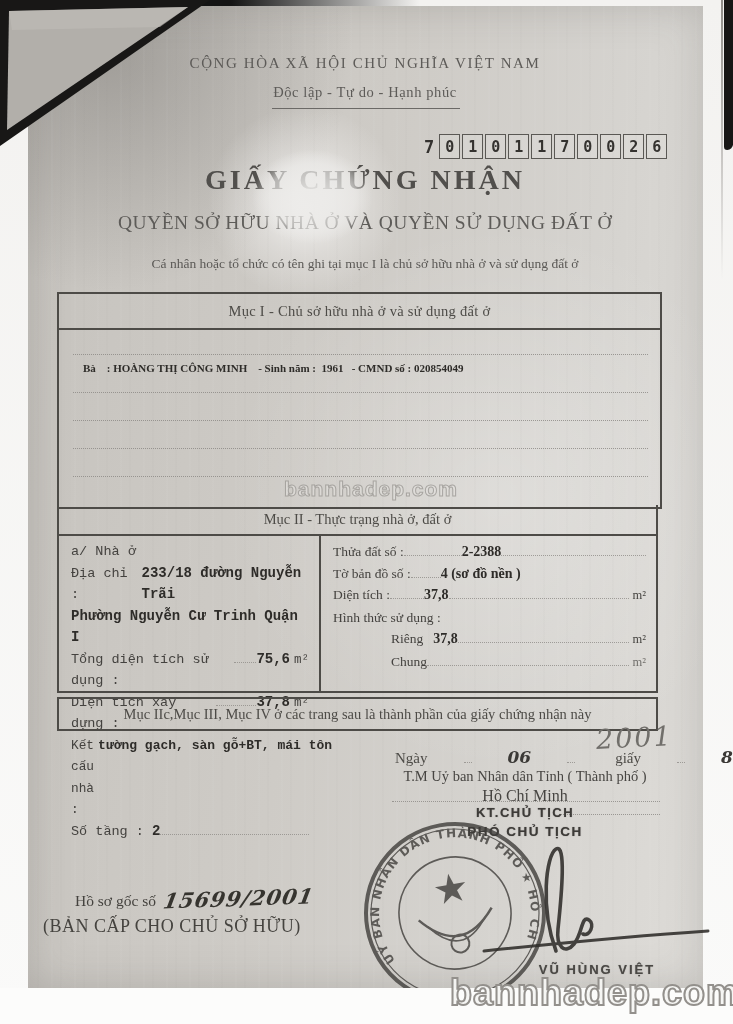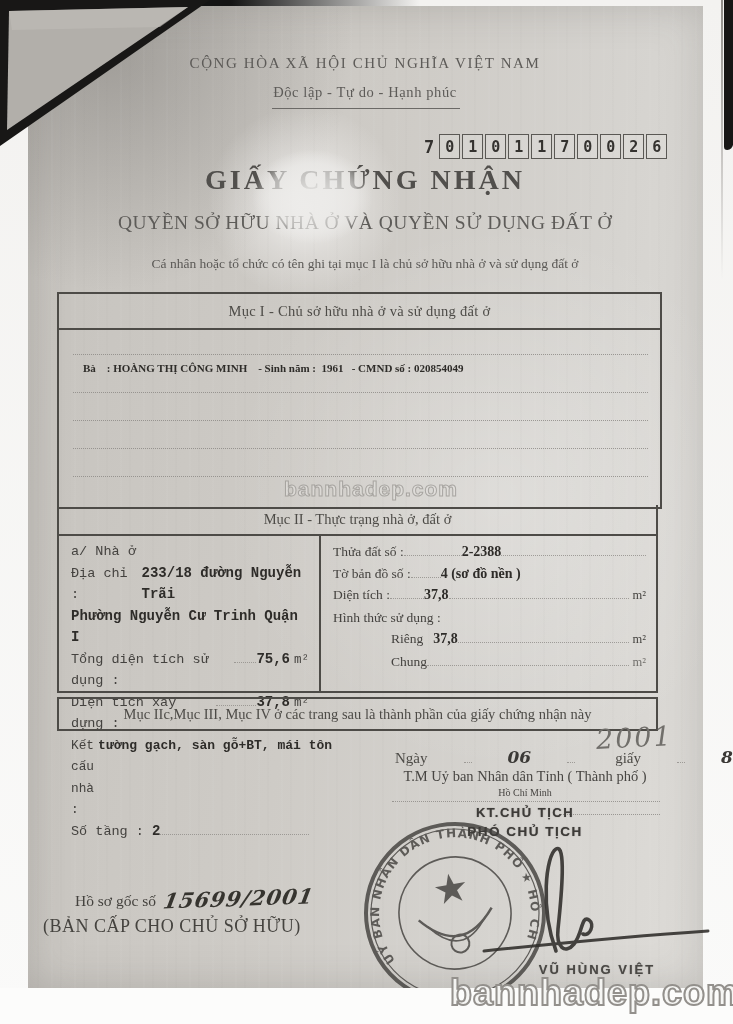--- a/index.html
+++ b/index.html
@@ -58,21 +58,21 @@
   .unit{font-size:12.5px;margin-left:4px;}
   sup{font-size:9.5px;}
   .note-box{left:57px;top:697px;width:601px;height:34px;display:flex;align-items:center;justify-content:center;
     font-size:14.5px;color:#4d4b47;box-sizing:border-box;}
   
   .handw{font-family:"DejaVu Serif",serif;font-style:italic;font-weight:bold;color:#3b3936;}
   .date-line{left:395px;top:747px;display:flex;align-items:baseline;font-size:15px;color:#4d4b47;gap:36px;}
   .date-line .handw{font-size:17px;}
   .year-hand{left:596px;top:722px;font-family:"DejaVu Serif",serif;font-style:italic;font-size:27px;color:#716f6b;transform:rotate(-3deg);letter-spacing:2px;}
   .auth1{left:355px;top:768px;width:340px;font-size:14.5px;color:#474542;}
-  .auth2{left:355px;top:787px;width:340px;font-size:10px;color:#474542;}
+  .auth2{left:355px;top:787px;width:340px;font-size:16px;color:#474542;}
   .dot-a{left:392px;top:801px;width:268px;}
   .dot-b{left:560px;top:814px;width:100px;}
   .stamp-title{font-family:"Liberation Sans",sans-serif;font-weight:bold;color:#3d3b38;text-shadow:0 0 1px rgba(61,59,56,.6);}
   .kt{left:395px;top:805px;width:260px;font-size:13px;letter-spacing:1.5px;}
   .pho{left:395px;top:824px;width:260px;font-size:13.5px;letter-spacing:1.5px;}
   .signer{left:492px;top:962px;width:210px;font-size:13px;letter-spacing:2px;font-family:"Liberation Sans",sans-serif;
     font-weight:bold;color:#4a4845;text-shadow:0 0 1px rgba(74,72,69,.55);}
   .seal-svg{left:360px;top:818px;opacity:.8;transform:rotate(-10deg);}
   .sig-svg{left:472px;top:833px;opacity:.88;}
   

